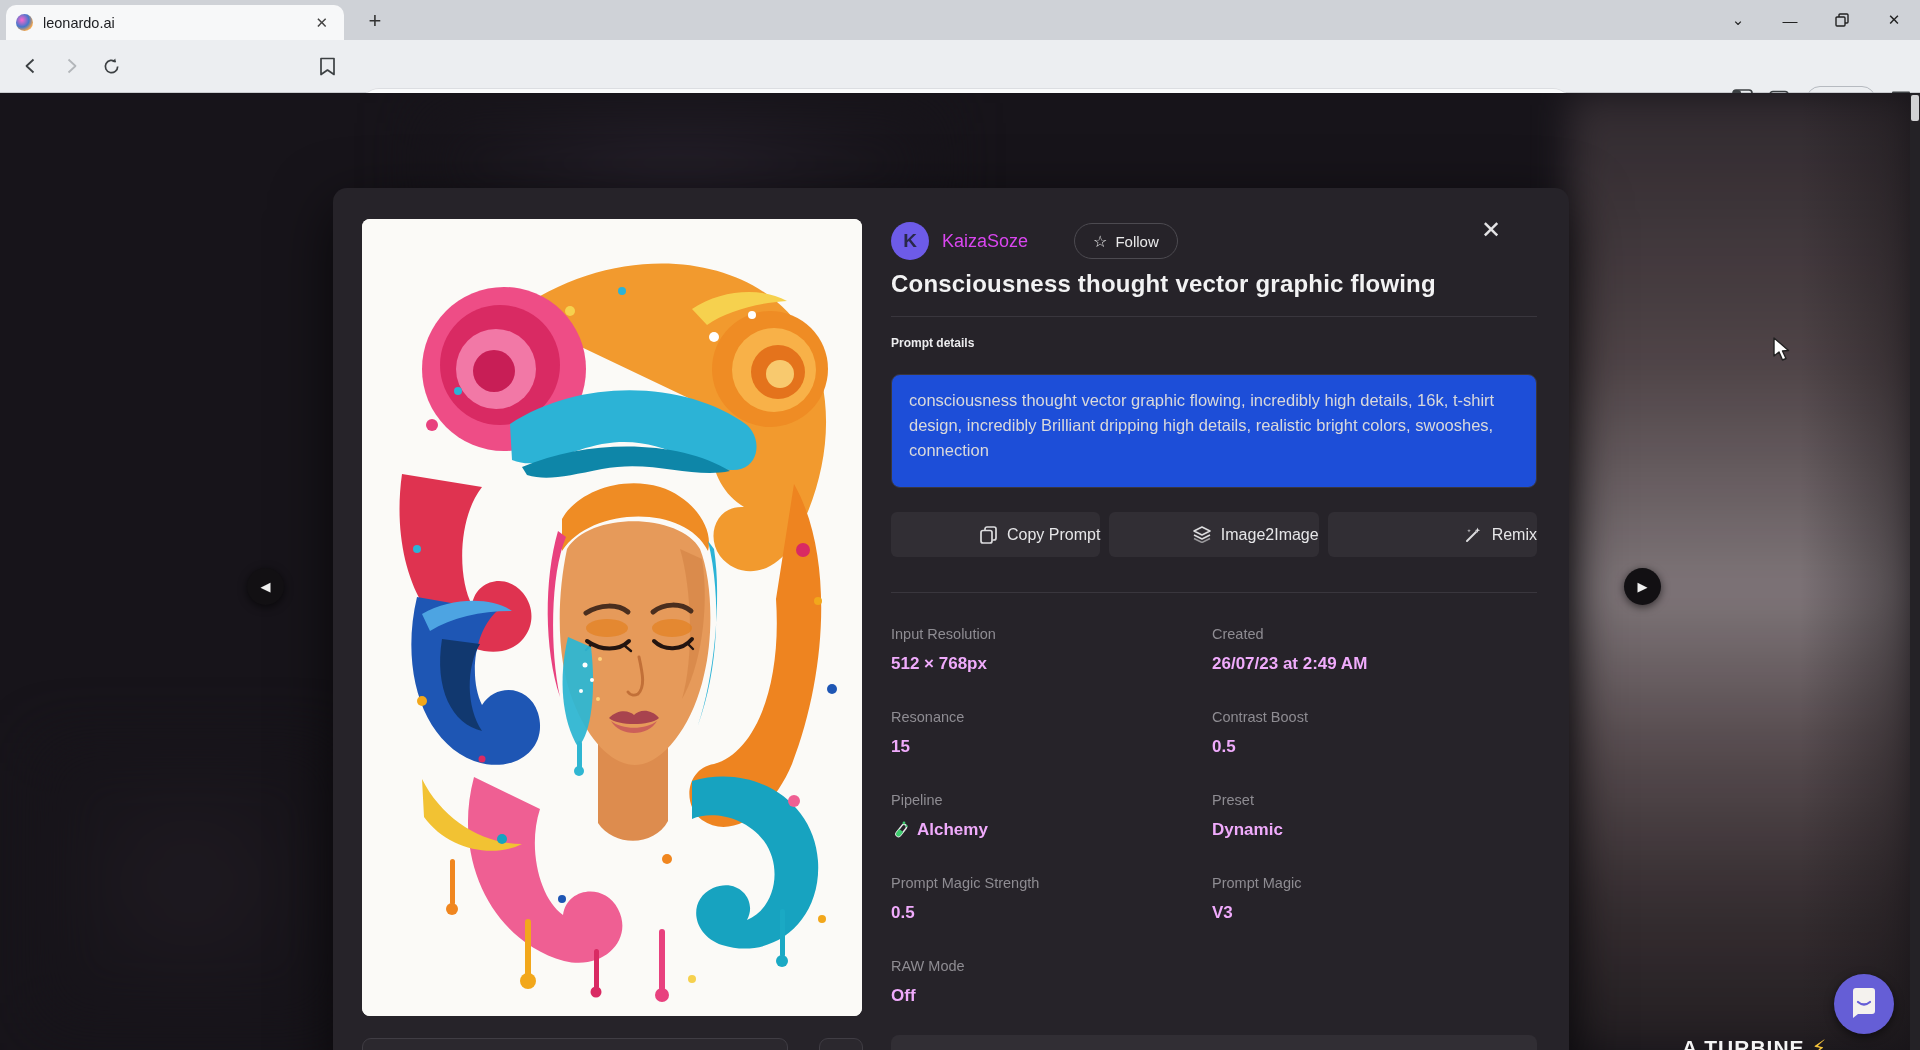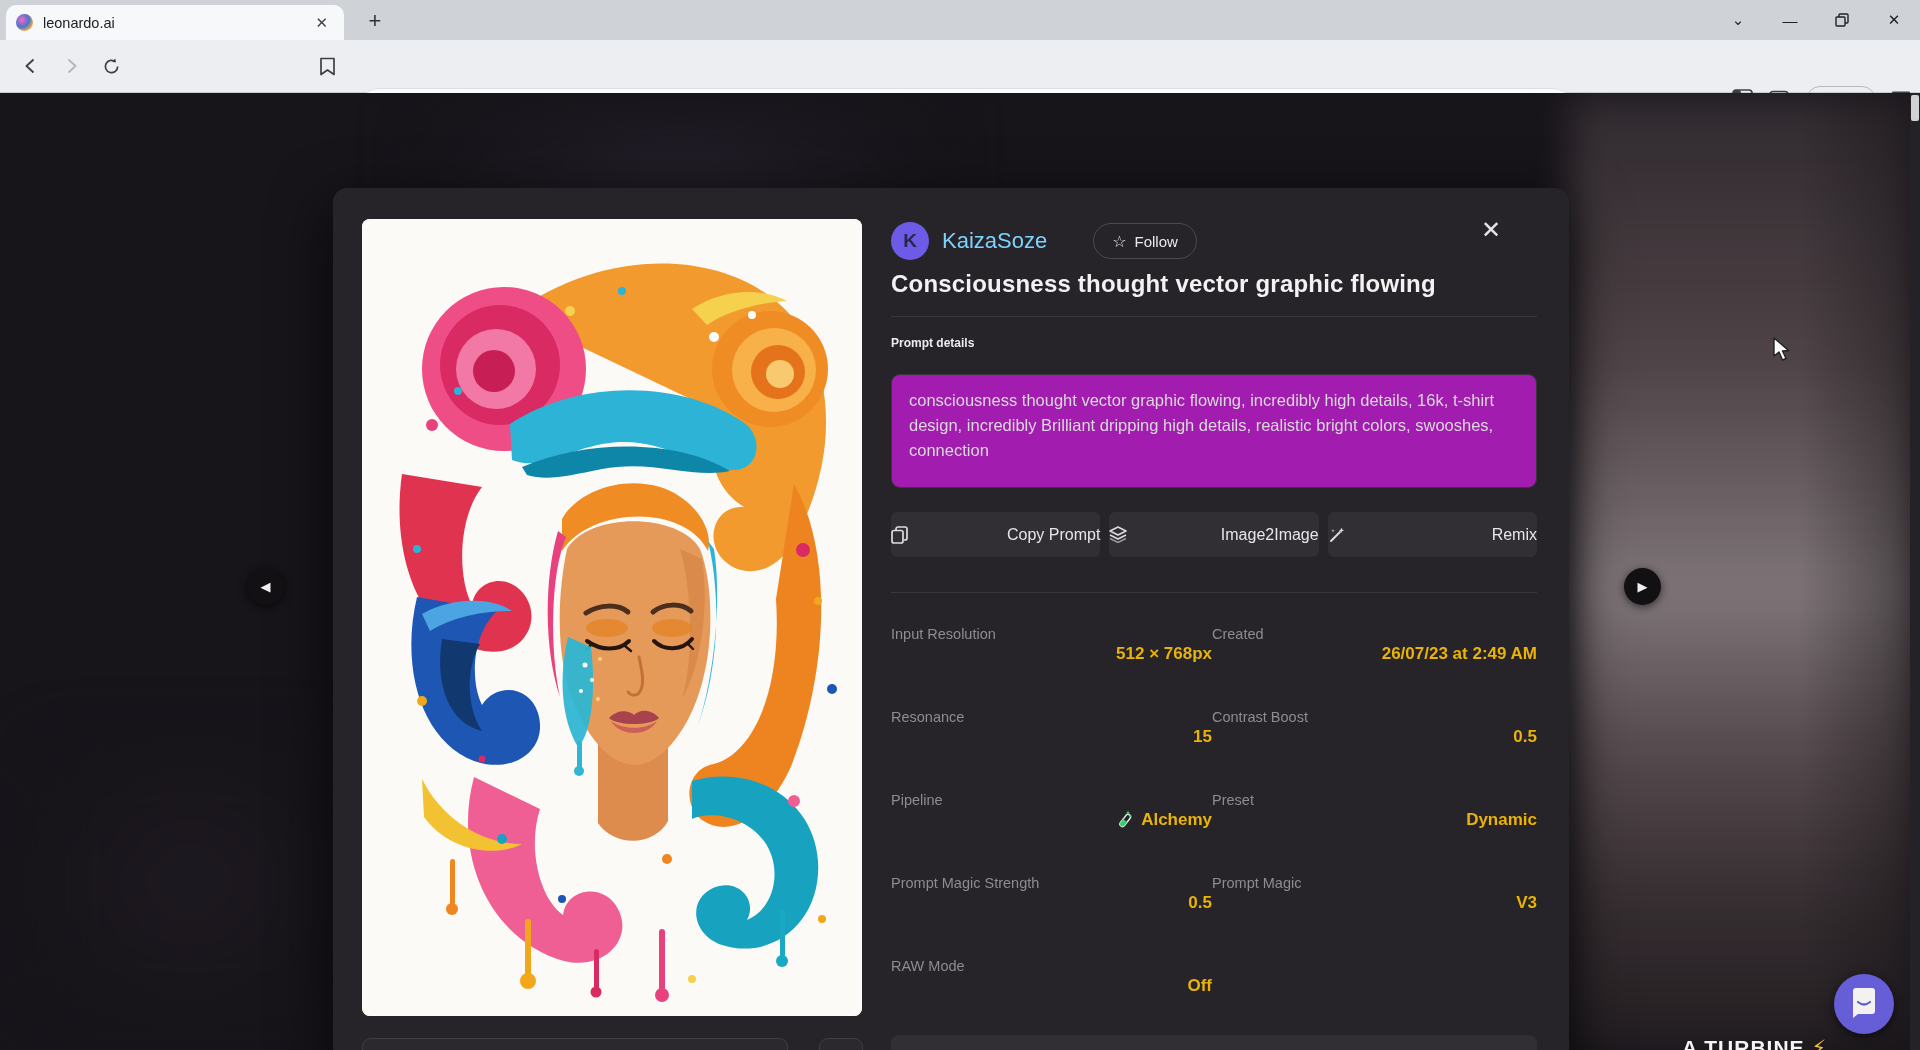--- a/index.html
+++ b/index.html
@@ -45,41 +45,41 @@
   
   .modal { position:absolute; left:333px; top:188px; width:1236px; height:900px; background:#262329;
     border-radius:14px 14px 0 0; box-shadow:0 18px 60px #000a; }
   .artwork { position:absolute; left:29px; top:31px; width:500px; height:797px; border-radius:8px; overflow:hidden;
     background:#fbfaf8; }
   .rpanel { position:absolute; left:558px; top:0; width:646px; height:900px; }
 
   .user-row { position:absolute; left:0; top:34px; display:flex; align-items:center; }
   .avatar { width:38px; height:38px; border-radius:50%; background:#6d5be8; color:#29284a; font-weight:700;
     font-size:19px; display:flex; align-items:center; justify-content:center; }
-  .username { margin-left:13px; font-size:22px; color:#7dd3fc; font-weight:500; }
+  .username { margin-left:13px; font-size:18px; color:#d946ef; font-weight:500; }
   .follow-btn { margin-left:46px; height:36px; border:1px solid #4c4a50; border-radius:18px; background:transparent;
     color:#e9e9ea; font-size:15px; display:flex; align-items:center; gap:8px; padding:0 18px; }
   .follow-star { font-size:16px; }
   .modal-close { position:absolute; right:36px; top:30px; font-size:24px; color:#e4e4e6; line-height:1; }
 
   .modal-title { position:absolute; left:0; top:82px; font-size:24px; font-weight:700; color:#f2f2f3; letter-spacing:.2px; }
   .hr1 { position:absolute; left:0; top:128px; width:646px; height:1px; background:#39363d; }
   .prompt-heading { position:absolute; left:0; top:148px; font-size:12px; font-weight:700; color:#ececee; }
-  .prompt-box { position:absolute; left:0; top:186px; width:646px; height:114px; background:#a21caf;
+  .prompt-box { position:absolute; left:0; top:186px; width:646px; height:114px; background:#1d4ed8;
     border:1px solid #39363d; border-radius:9px; padding:13px 17px; font-size:16.5px; line-height:1.5;
     color:#d9d9db; }
   .action-row { position:absolute; left:0; top:324px; width:646px; display:flex; gap:9px; }
   .action-btn { flex:1; height:45px; background:#312e34; border:none; border-radius:6px; color:#e6e6e8;
-    font-size:16px; display:flex; align-items:center; justify-content:space-between; gap:10px; font-family:inherit; }
+    font-size:16px; display:flex; align-items:center; justify-content:flex-end; gap:10px; font-family:inherit; }
   .hr2 { position:absolute; left:0; top:404px; width:646px; height:1px; background:#39363d; }
 
   .detail-grid { position:absolute; left:0; top:438px; width:646px; display:grid;
     grid-template-columns:321px 325px; grid-auto-rows:83px; }
   .detail-label { font-size:14.5px; color:#8e8c92; }
-  .detail-value { margin-top:2px; font-size:17px; font-weight:700; color:#eab308; display:flex; align-items:center; gap:8px;justify-content:flex-end; }
+  .detail-value { margin-top:12px; font-size:17px; font-weight:700; color:#f0abfc; display:flex; align-items:center; gap:8px; }
 
   .generate-btn { position:absolute; left:0; top:847px; width:646px; height:50px; background:#312e34; border:none;
     border-radius:8px; color:#dcdcde; font-size:17px; font-weight:600; font-family:inherit; padding-top:9px; }
 
   .thumb-strip { position:absolute; left:29px; top:850px; width:426px; height:40px; background:#2b282e;
     border:1px solid #403d44; border-radius:9px; }
   .thumb-sq { position:absolute; left:486px; top:850px; width:44px; height:40px; background:#2b282e;
     border:1px solid #403d44; border-radius:9px; }
 
   

